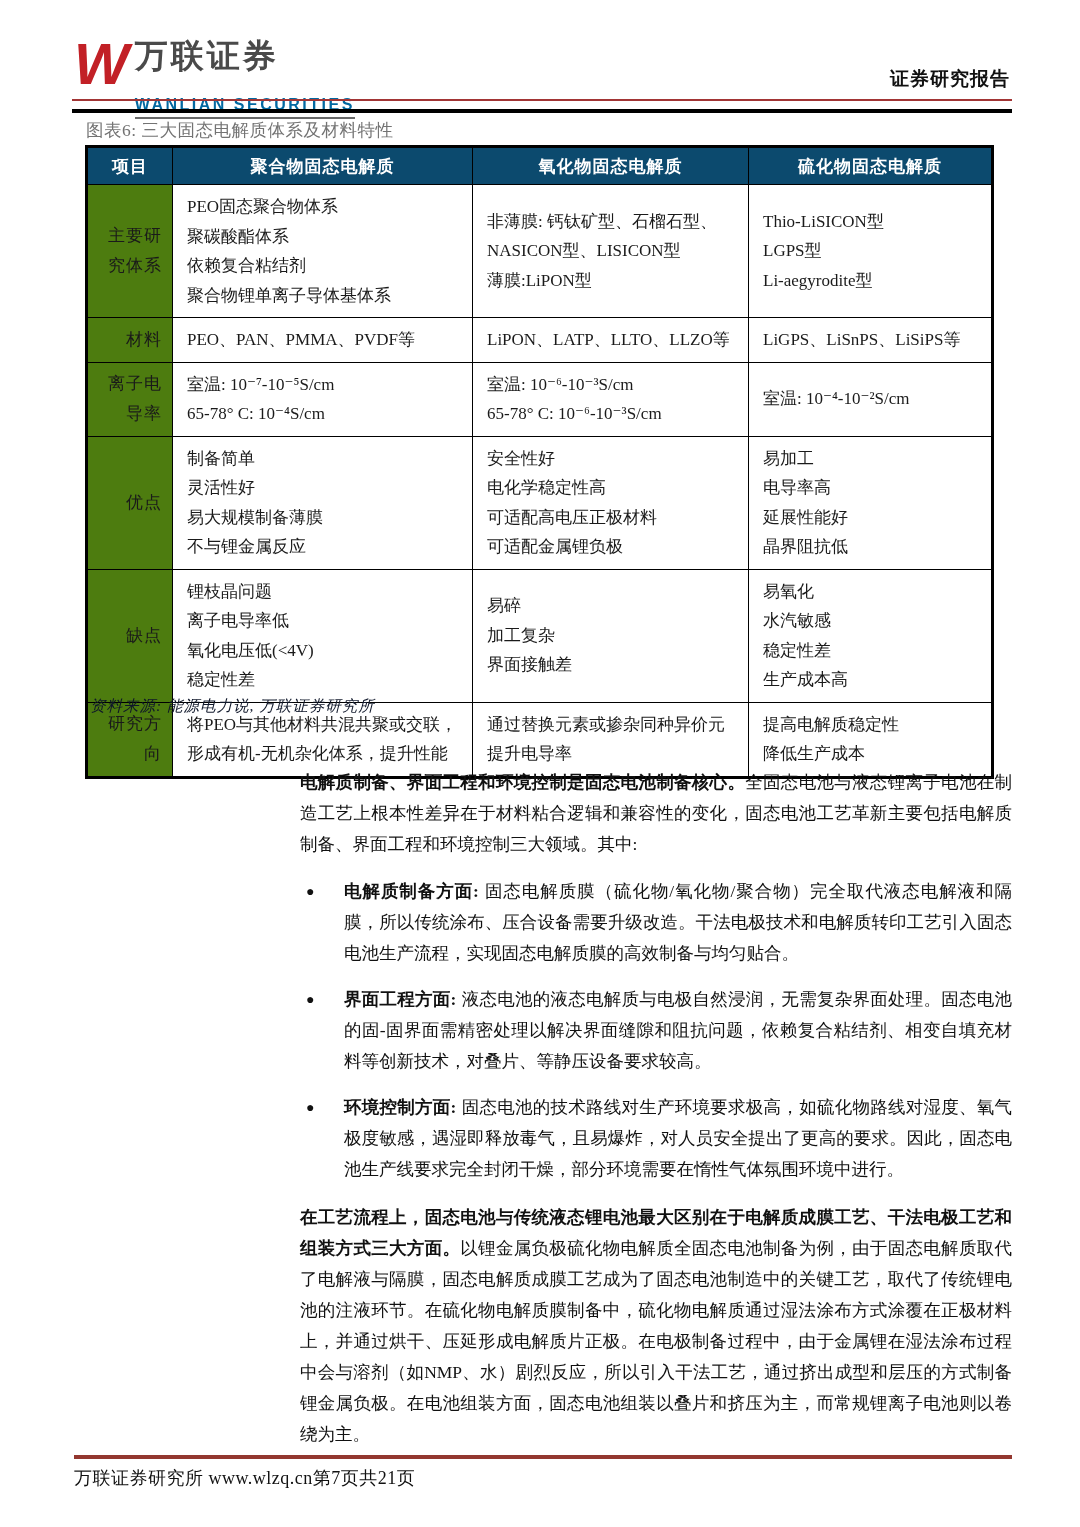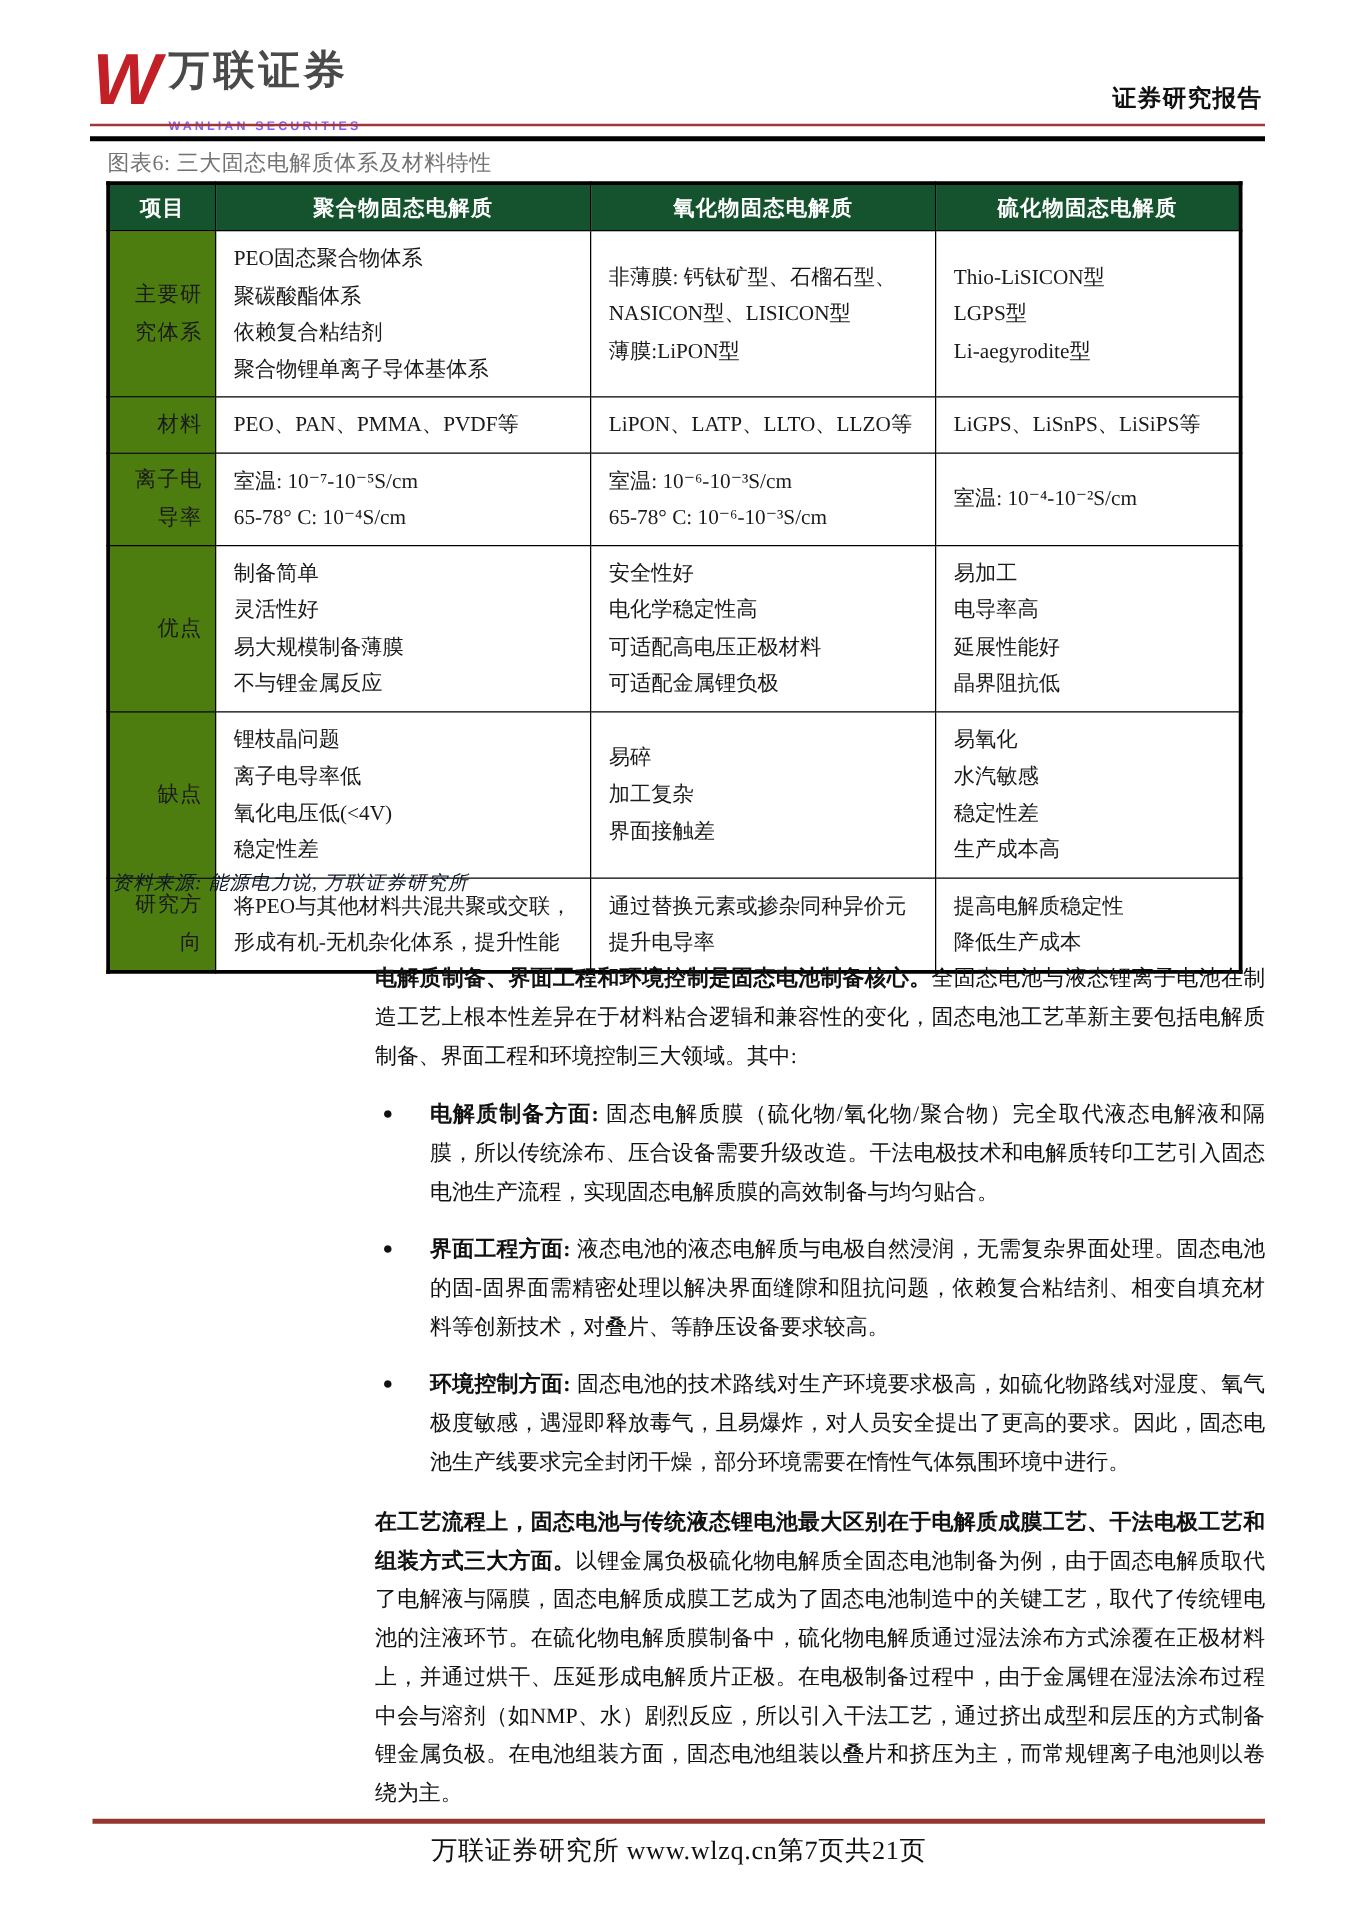--- a/index.html
+++ b/index.html
@@ -35,22 +35,22 @@
     font-family: "Liberation Sans", sans-serif;
     font-weight: 700;
     font-size: 33px;
     line-height: 36px;
     color: #4a4a4a;
     letter-spacing: 3px;
   }
   .logo-en {
     font-family: "Liberation Sans", sans-serif;
     font-weight: 700;
-    font-size: 10px;
-    color: #8b5cf6;
+    font-size: 16px;
+    color: #0369a1;
     letter-spacing: 2.5px;
     border-bottom: 2px solid #6a6a6a;
     padding-bottom: 3px;
     margin-top: 2px;
   }
   .report-type {
     position: absolute;
     right: 70px; top: 66px;
     font-size: 19px;
     font-weight: 700;
@@ -88,21 +88,21 @@
   }
   table.cmp col.c0 { width: 86px; }
   table.cmp col.c1 { width: 300px; }
   table.cmp col.c2 { width: 276px; }
   table.cmp col.c3 { width: 244px; }
   table.cmp th, table.cmp td {
     border: 1.5px solid #000;
     vertical-align: middle;
   }
   table.cmp thead th {
-    background: #14532d;
+    background: #0c4a6e;
     color: #ffffff;
     font-weight: 700;
     text-align: center;
     height: 38px;
     letter-spacing: 1px;
   }
   table.cmp tbody th.rowlabel {
     background: #4d7c0f;
     font-weight: 400;
     text-align: right;
@@ -158,22 +158,22 @@
   
   .footer-rule {
     position: absolute;
     left: 74px; right: 68px; top: 1455px;
     height: 4px; background: #93372f;
   }
   .footer-row {
     position: absolute;
     left: 74px; right: 68px; top: 1466px;
     display: flex;
-    justify-content: center;
-    font-size: 21px;
+    justify-content: flex-start;
+    font-size: 18px;
     color: #111;
     letter-spacing: 0.5px;
   }
 </style>
 </head>
 <body>
 
 <div class="page">
 
   <div class="logo-block">

